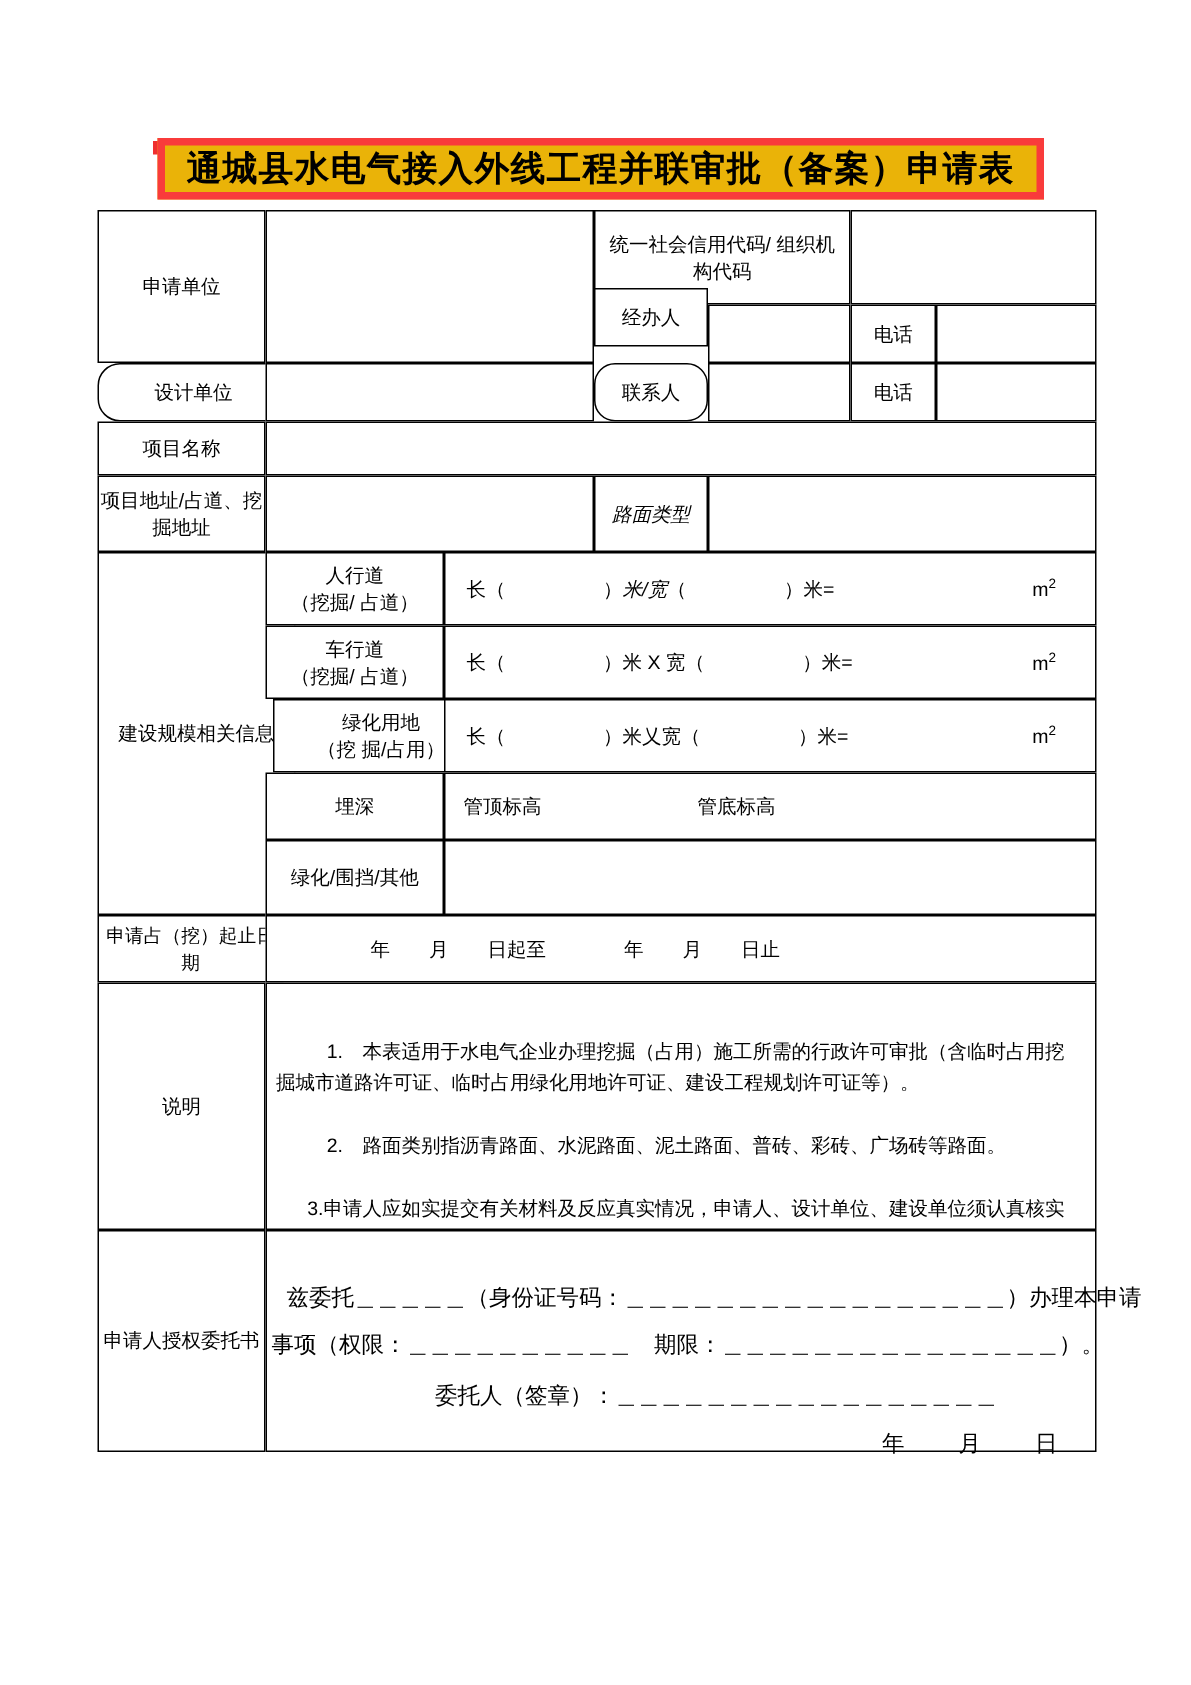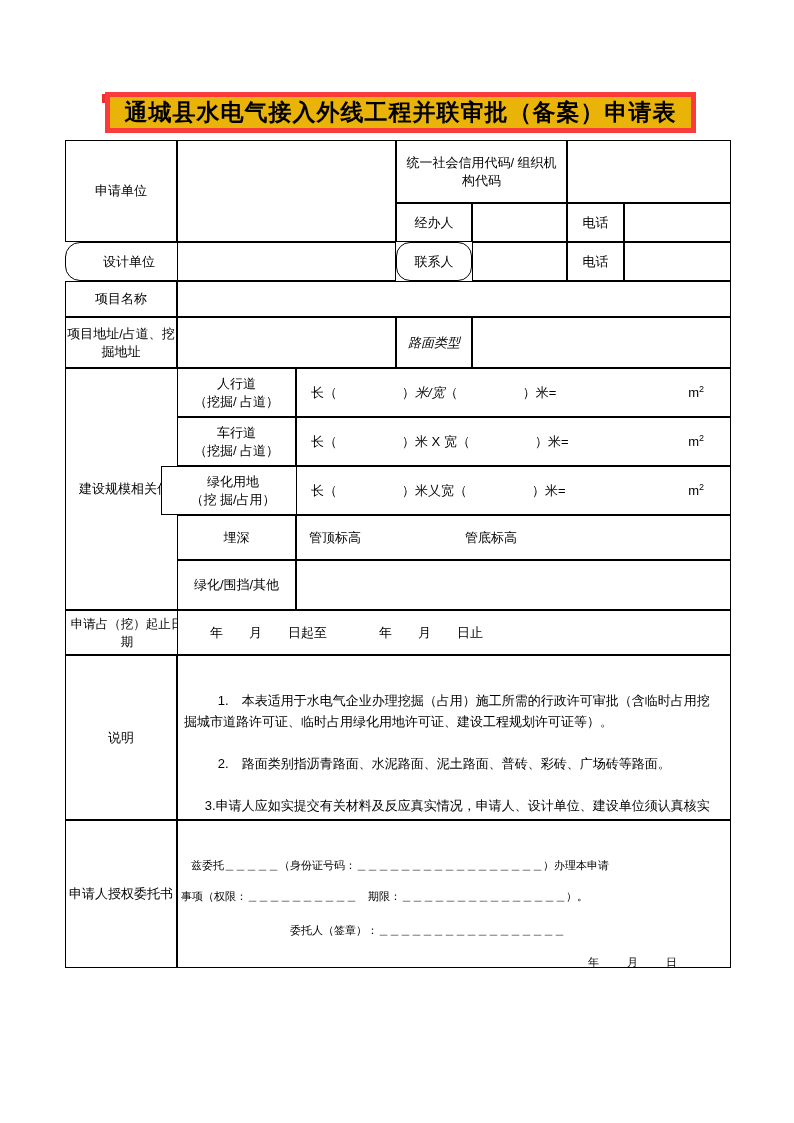--- a/index.html
+++ b/index.html
@@ -40,44 +40,44 @@
   .dim-row .it { font-style:italic; }
   .unit {
     position:absolute; right:26px; top:50%; transform:translateY(-58%);
     font-size:13px; white-space:nowrap;
   }
   .unit sup { font-size:9px; vertical-align:super; }
   .notes-body { padding:13px 8px 0 6px; font-size:13px; line-height:21px; }
   .notes-body .p1, .notes-body .p2 { text-indent:2.6em; }
   .notes-body .p3 { text-indent:1.6em; }
   .notes-body .p4 { text-indent:2.8em; }
-  .poa-line { position:absolute; font-size:11px; white-space:pre;font-family:Liberation Mono, monospace; }
+  .poa-line { position:absolute; font-size:15px; white-space:pre; }
   .poa-l1 { left:13px;  top:36px; }
   .poa-l2 { left:3px;   top:67px; }
   .poa-l3 { left:112px; top:101px; }
   .poa-l4 { left:410px; top:133px; letter-spacing:2px; }
-  .date-text { padding-left:32px; white-space:pre; }
+  .date-text { padding-left:69px; white-space:pre; }
   .depth-text { padding-left:12px; white-space:pre; }
 </style>
 </head>
 <body>
 
 <div class="page">
 
   <div class="title-nub"></div>
   <div class="title-box">
     <span class="title-text">通城县水电气接入外线工程并联审批（备案）申请表</span>
   </div>
 
   <div class="cell" style="left:65px;top:140px;width:112px;height:102px;">申请单位</div>
   <div class="cell" style="left:177px;top:140px;width:219px;height:102px;"></div>
   <div class="cell" style="left:396px;top:140px;width:171px;height:63px;">统一社会信用代码/ 组织机
 构代码</div>
   <div class="cell" style="left:567px;top:140px;width:164px;height:63px;"></div>
-  <div class="cell" style="left:396px;top:203px;width:76px;height:39px;">经办人</div>
+  <div class="cell" style="left:396px;top:192px;width:76px;height:39px;">经办人</div>
   <div class="cell" style="left:472px;top:203px;width:95px;height:39px;"></div>
   <div class="cell" style="left:567px;top:203px;width:57px;height:39px;">电话</div>
   <div class="cell" style="left:624px;top:203px;width:107px;height:39px;"></div>
 
   <div class="cell" style="left:65px;top:242px;width:128px;height:39px;border-radius:15px;">设计单位</div>
   <div class="cell" style="left:177px;top:242px;width:219px;height:39px;"></div>
   <div class="cell" style="left:396px;top:242px;width:76px;height:39px;border-radius:14px;">联系人</div>
   <div class="cell" style="left:472px;top:242px;width:95px;height:39px;"></div>
   <div class="cell" style="left:567px;top:242px;width:57px;height:39px;">电话</div>
   <div class="cell" style="left:624px;top:242px;width:107px;height:39px;"></div>
@@ -100,21 +100,21 @@
     <span class="unit"><span>m</span><sup>2</sup></span>
   </div>
 
   <div class="cell" style="left:177px;top:417px;width:119px;height:49px;">车行道
 （挖掘/ 占道）</div>
   <div class="cell left dim-row" style="left:296px;top:417px;width:435px;height:49px;">
     <span>长（　　　　　）</span><span>米 X 宽</span><span>（　　　　　）米=</span>
     <span class="unit"><span>m</span><sup>2</sup></span>
   </div>
 
-  <div class="cell" style="left:161px;top:466px;width:144px;height:49px;">绿化用地
+  <div class="cell" style="left:182px;top:466px;width:144px;height:49px;">绿化用地
 （挖 掘/占用）</div>
   <div class="cell left dim-row" style="left:296px;top:466px;width:435px;height:49px;">
     <span>长（　　　　　）</span><span>米乂宽</span><span>（　　　　　）米=</span>
     <span class="unit"><span>m</span><sup>2</sup></span>
   </div>
 
   <div class="cell" style="left:177px;top:515px;width:119px;height:45px;">埋深</div>
   <div class="cell left depth-text" style="left:296px;top:515px;width:435px;height:45px;">管顶标高　　　　　　　　管底标高</div>
 
   <div class="cell" style="left:177px;top:560px;width:119px;height:50px;">绿化/围挡/其他</div>

